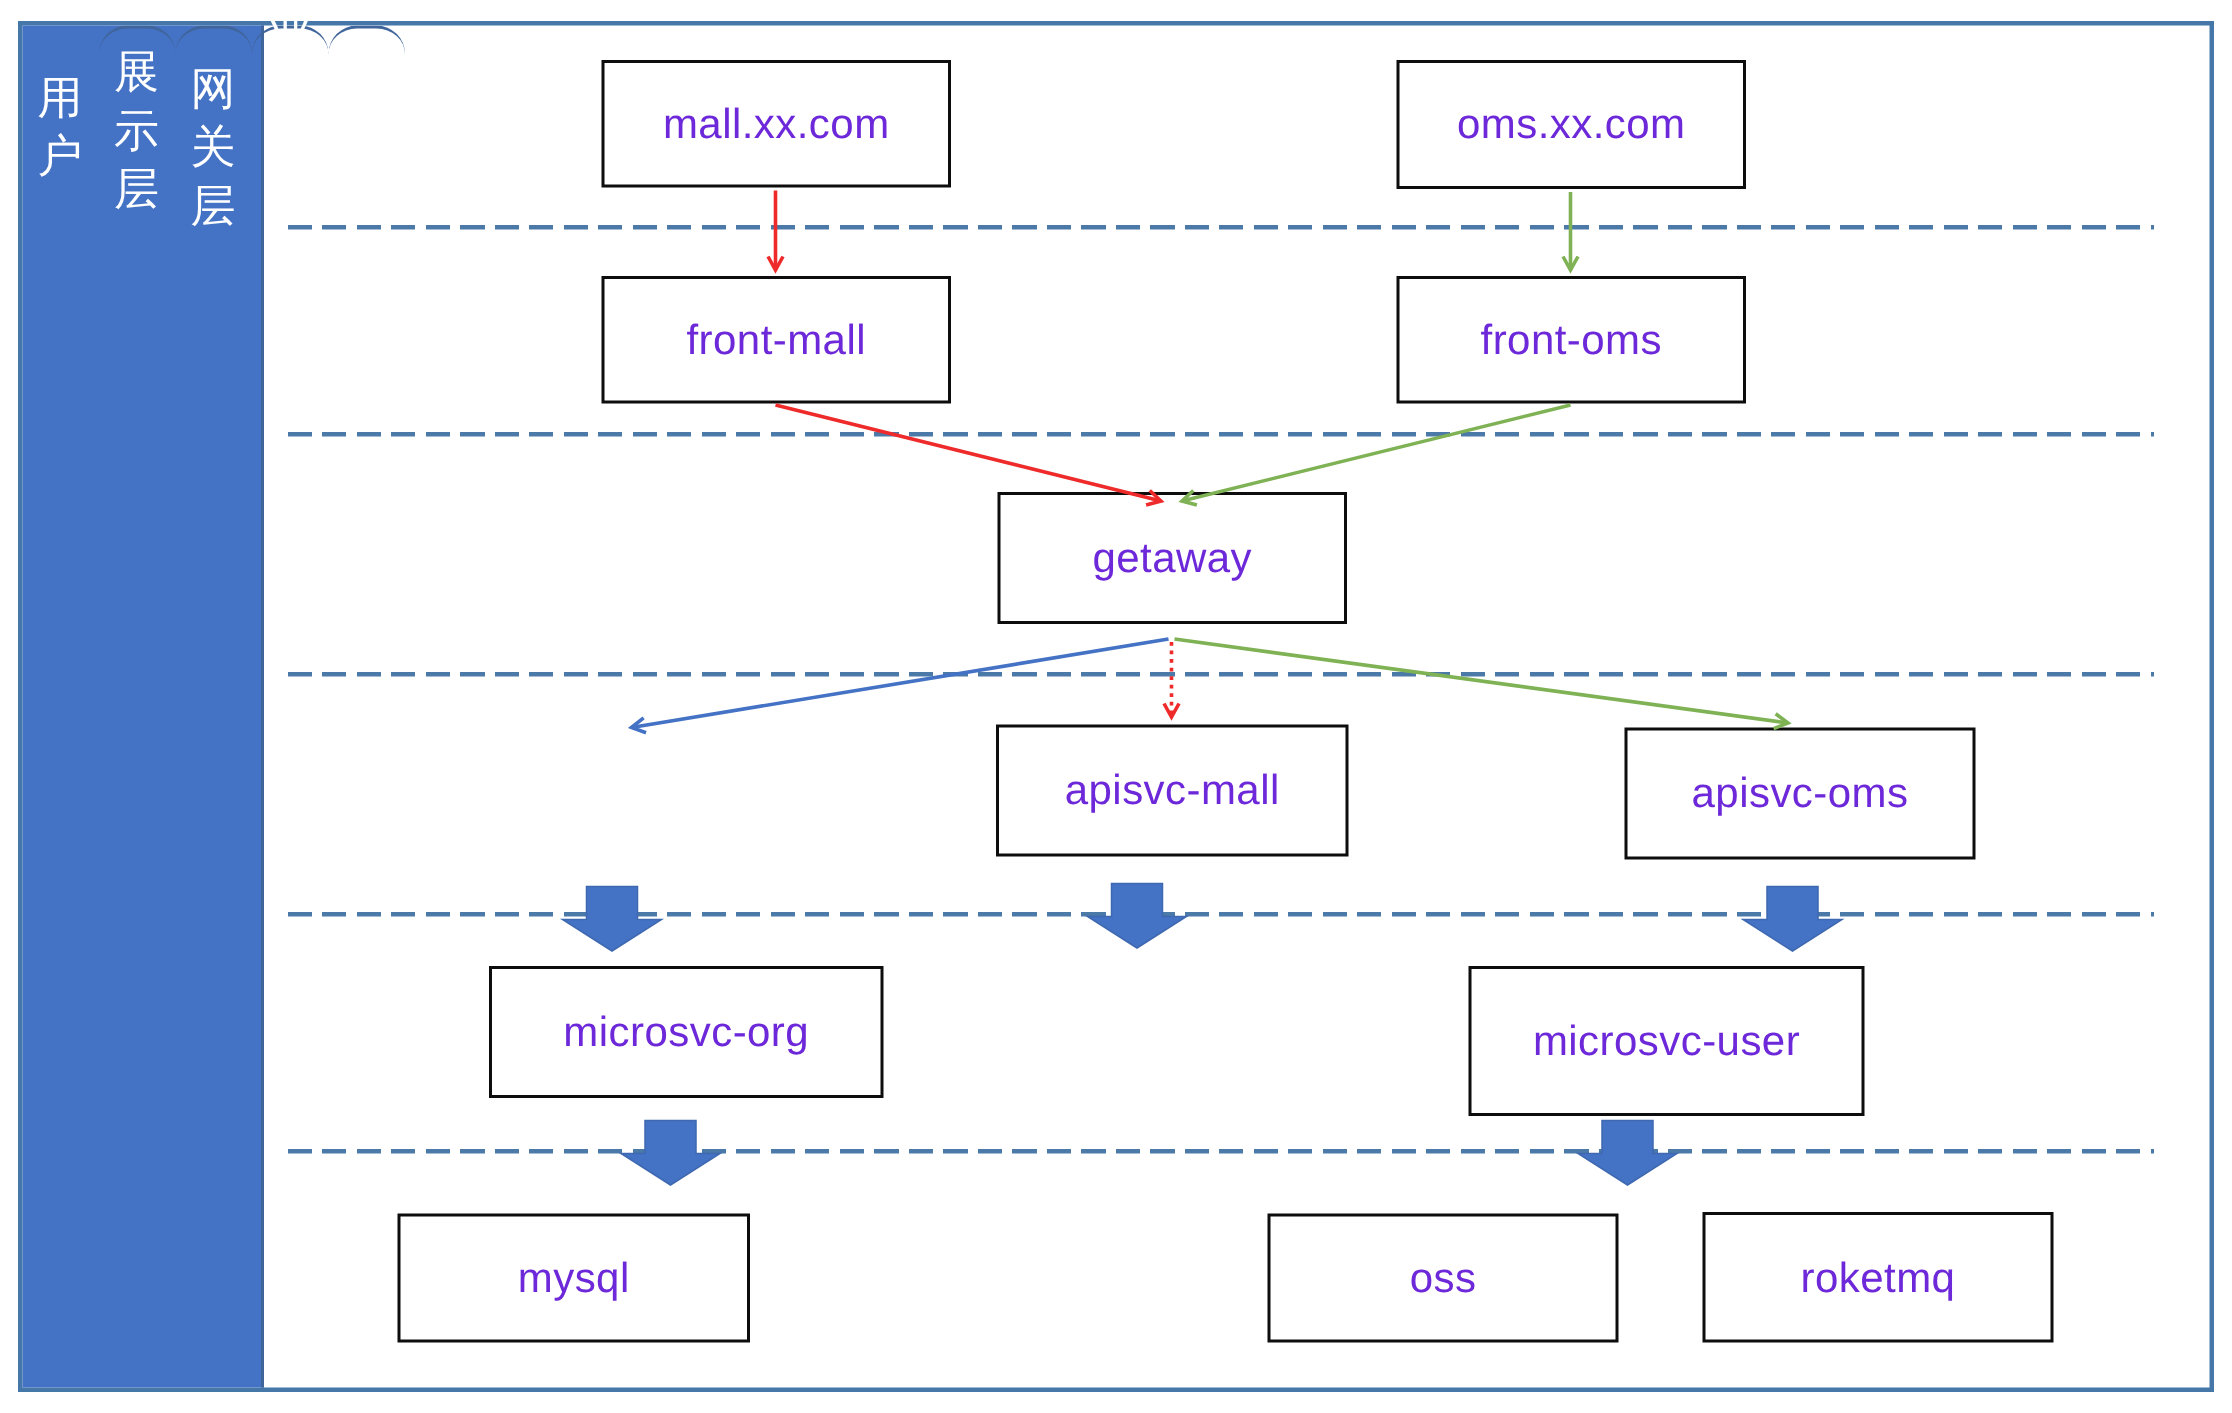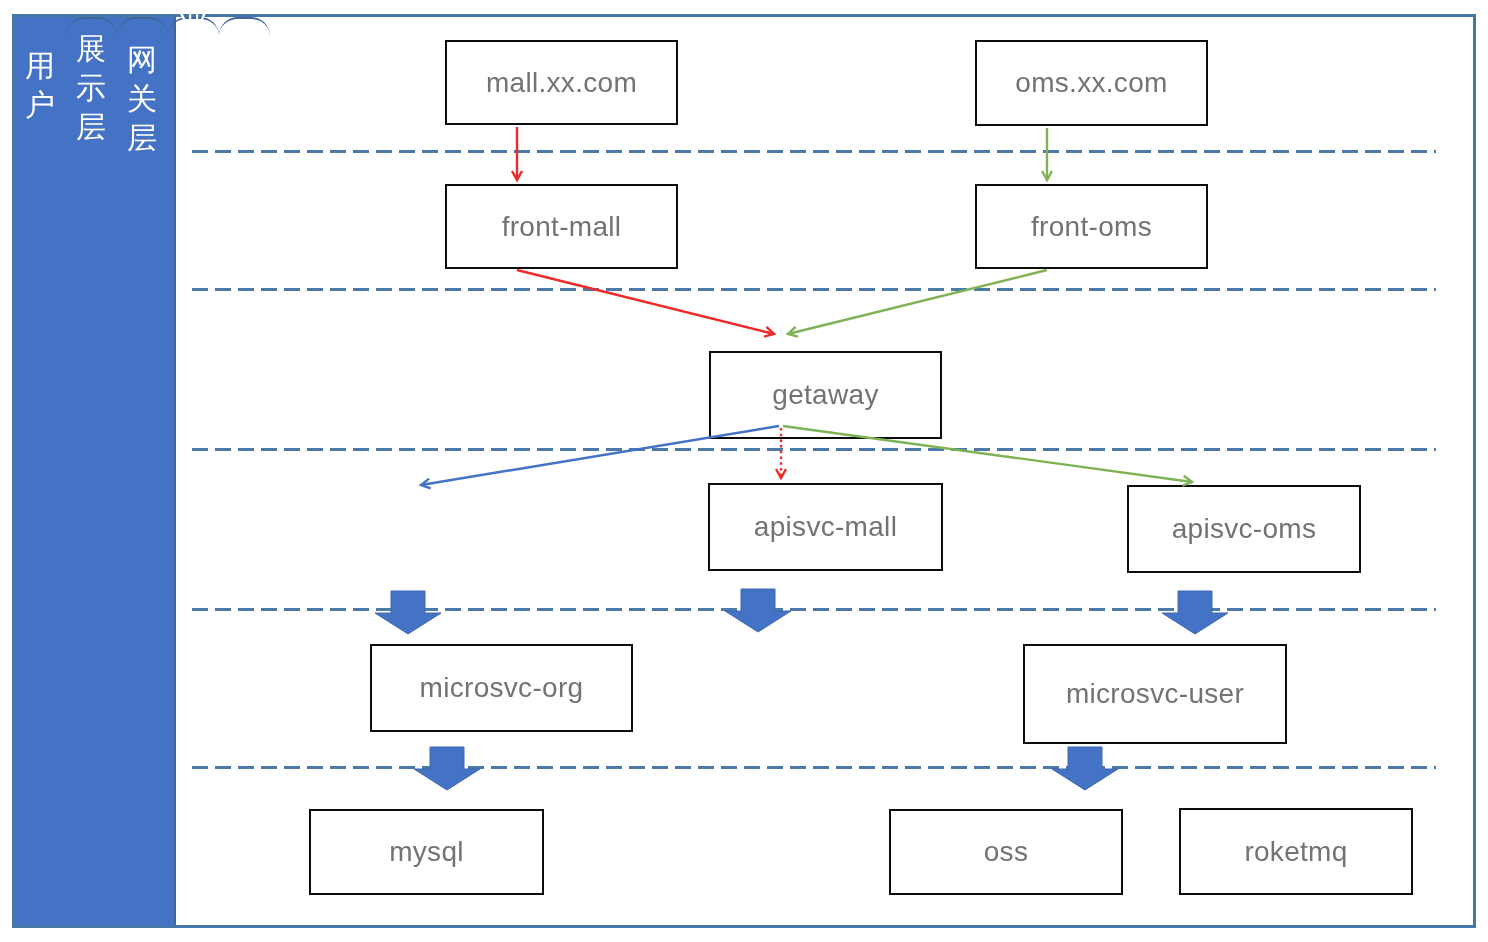--- a/index.html
+++ b/index.html
@@ -29,27 +29,27 @@
   
   .lane-line{
     position:absolute;left:192px;width:1244px;height:3px;z-index:1;
     background:repeating-linear-gradient(90deg,var(--c-dashed) 0 16px,transparent 16px 23px);
   }
   .ll0{top:150px}.ll1{top:288px}.ll2{top:448px}.ll3{top:608px}.ll4{top:766px}
   
   .node{
     position:absolute;background:#fff;border:2.5px solid #0d0d0d;box-sizing:border-box;
     display:flex;align-items:center;justify-content:center;
-    font-size:28px;color:#737373;z-index:2;letter-spacing:0.3px;margin-left:44px;
+    font-size:28px;color:#6d28d9;z-index:2;letter-spacing:0.3px;
   }
   .n-mall{left:401px;top:40px;width:233px;height:85px}
   .n-oms{left:931px;top:40px;width:233px;height:86px}
   .n-frontmall{left:401px;top:184px;width:233px;height:85px}
   .n-frontoms{left:931px;top:184px;width:233px;height:85px}
-  .n-getaway{left:665px;top:351px;width:233px;height:88px}
+  .n-getaway{left:665px;top:328px;width:233px;height:88px}
   .n-apisvcauth{left:293px;top:488px;width:234px;height:87px}
   .n-apisvcmall{left:664px;top:483px;width:235px;height:88px}
   .n-apisvcoms{left:1083px;top:485px;width:234px;height:88px}
   .n-microsvcorg{left:326px;top:644px;width:263px;height:88px}
   .n-microsvcuser{left:979px;top:644px;width:264px;height:100px}
   .n-mysql{left:265px;top:809px;width:235px;height:86px}
   .n-redis{left:557px;top:809px;width:235px;height:86px}
   .n-oss{left:845px;top:809px;width:234px;height:86px}
   .n-roketmq{left:1135px;top:808px;width:234px;height:87px}
   

